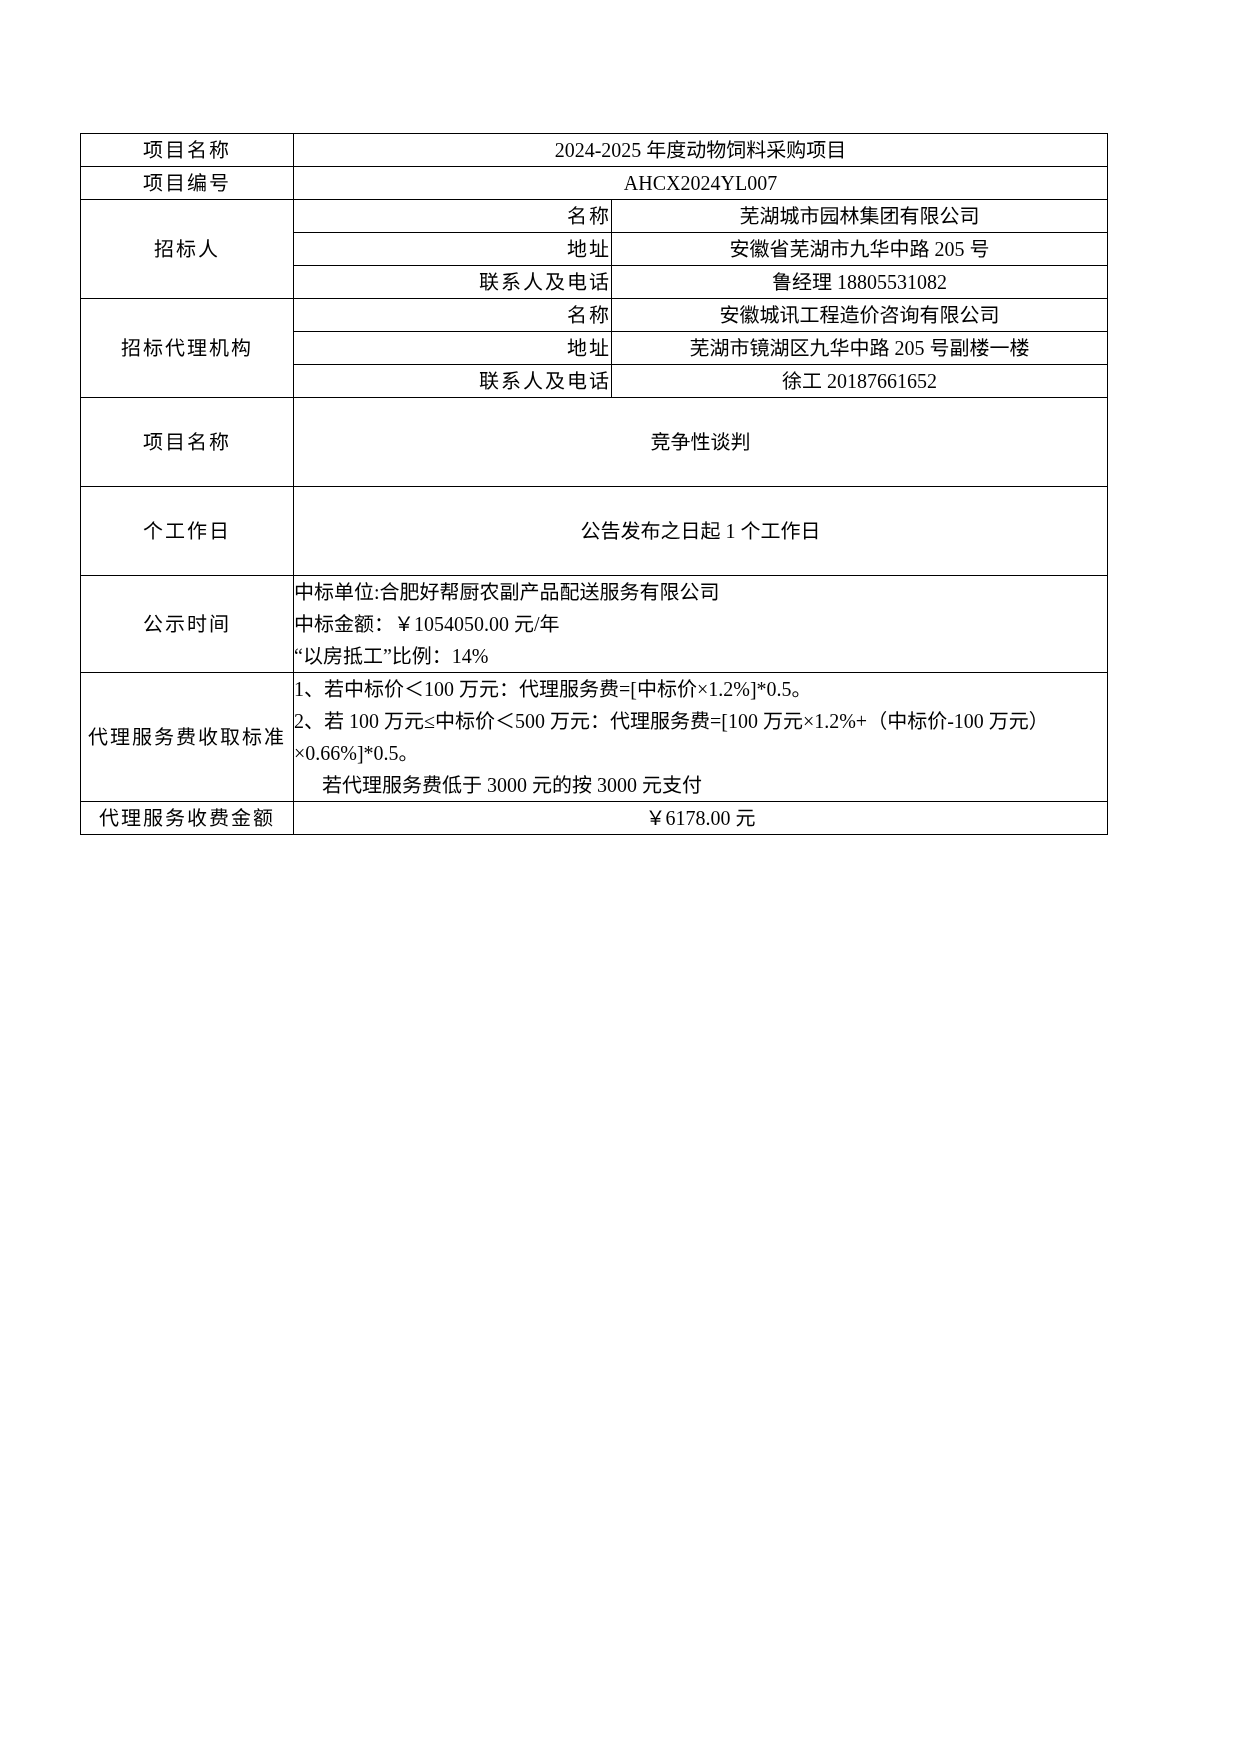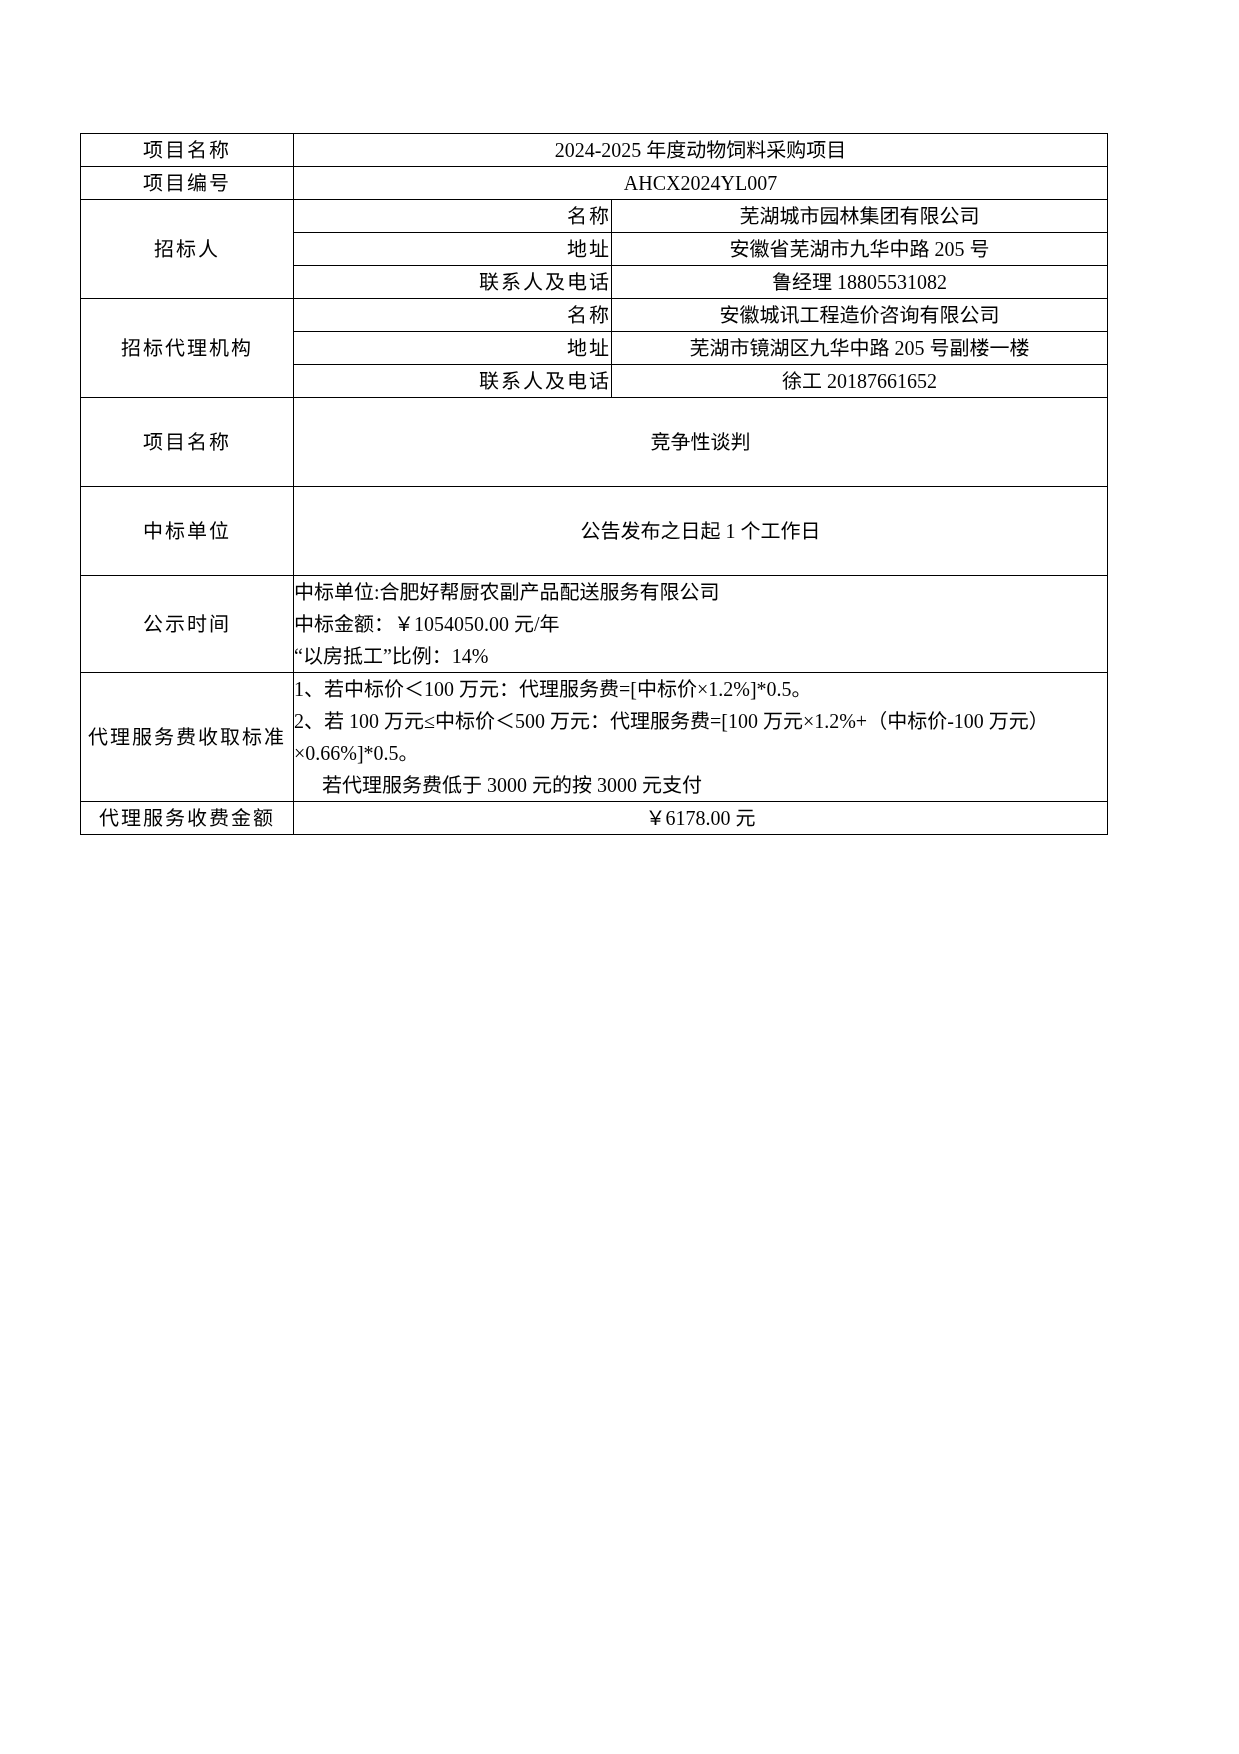--- a/index.html
+++ b/index.html
@@ -115,21 +115,21 @@
       </tr>
       <tr>
         <td class="sub-lbl">联系人及电话</td>
         <td class="val-center">徐工 20187661652</td>
       </tr>
       <tr class="row-tall">
         <td class="lbl">项目名称</td>
         <td class="val-center" colspan="2">竞争性谈判</td>
       </tr>
       <tr class="row-tall">
-        <td class="lbl">中标单位</td>
+        <td class="lbl">个工作日</td>
         <td class="val-center" colspan="2">公告发布之日起 1 个工作日</td>
       </tr>
       <tr>
         <td class="lbl">公示时间</td>
         <td class="val-left multi-line" colspan="2">
           <div>中标单位:合肥好帮厨农副产品配送服务有限公司</div>
           <div>中标金额：￥1054050.00 元/年</div>
           <div>“以房抵工”比例：14%</div>
         </td>
       </tr>

